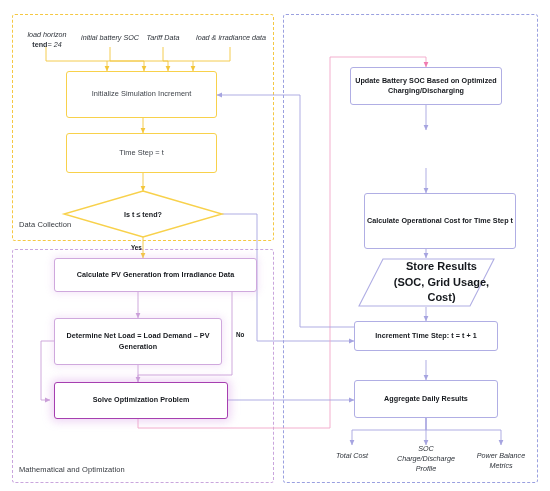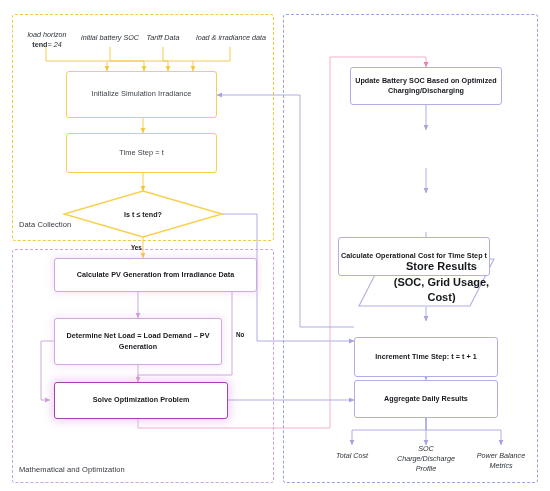--- a/index.html
+++ b/index.html
@@ -201,47 +201,47 @@
     <span class="ital">load horizon</span><br>
     <b>tend</b><span class="ital">= 24</span>
   </div>
 
   <div class="io-text" style="left:77px; top:33px; width:66px;">initial battery SOC</div>
 
   <div class="io-text" style="left:142px; top:33px; width:42px;">Tariff Data</div>
 
   <div class="io-text" style="left:190px; top:33px; width:82px;">load &amp; irradiance data</div>
 
-  <div class="node yellow thin" style="left:66px; top:71px; width:151px; height:47px;">Initialize Simulation Irradiance</div>
+  <div class="node yellow thin" style="left:66px; top:71px; width:151px; height:47px;">Initialize Simulation Increment</div>
 
   <div class="node yellow thin" style="left:66px; top:133px; width:151px; height:40px;">Time Step = t</div>
 
   <div class="diamond-wrap" style="left:64px; top:191px; width:158px; height:46px;">
     <div class="diamond-label">Is t ≤ tend?</div>
   </div>
 
   <div class="edge-label" style="left:131px; top:244px;">Yes</div>
   <div class="edge-label" style="left:236px; top:331px;">No</div>
 
   <div class="node violet" style="left:54px; top:258px; width:203px; height:34px;">Calculate PV Generation from Irradiance Data</div>
 
   <div class="node violet" style="left:54px; top:318px; width:168px; height:47px;">Determine Net Load = Load Demand – PV Generation</div>
 
   <div class="node violet-strong" style="left:54px; top:382px; width:174px; height:37px;">Solve Optimization Problem</div>
 
   <div class="node lavender" style="left:350px; top:67px; width:152px; height:38px;">Update Battery SOC Based on Optimized Charging/Discharging</div>
 
 
-  <div class="node lavender" style="left:338px; top:193px; width:152px; height:39px;margin-top:44px;">Calculate Operational Cost for Time Step t</div>
+  <div class="node lavender" style="left:364px; top:193px; width:152px; height:56px;">Calculate Operational Cost for Time Step t</div>
 
   <div class="para-wrap" style="left:359px; top:259px; width:135px; height:47px;">
     <div class="para-label">Store Results (SOC, Grid Usage, Cost)</div>
   </div>
 
-  <div class="node lavender" style="left:354px; top:321px; width:144px; height:40px;margin-top:16px;">Increment Time Step: t = t + 1</div>
+  <div class="node lavender" style="left:354px; top:321px; width:144px; height:30px;">Increment Time Step: t = t + 1</div>
 
   <div class="node lavender" style="left:354px; top:380px; width:144px; height:38px;">Aggregate Daily Results</div>
 
   <div class="out-text" style="left:322px; top:451px; width:60px;">
     <span>Total Cost</span>
   </div>
 
   <div class="out-text" style="left:388px; top:444px; width:76px;">
     <span>SOC</span><br>
     <span>Charge/Discharge</span><br>

